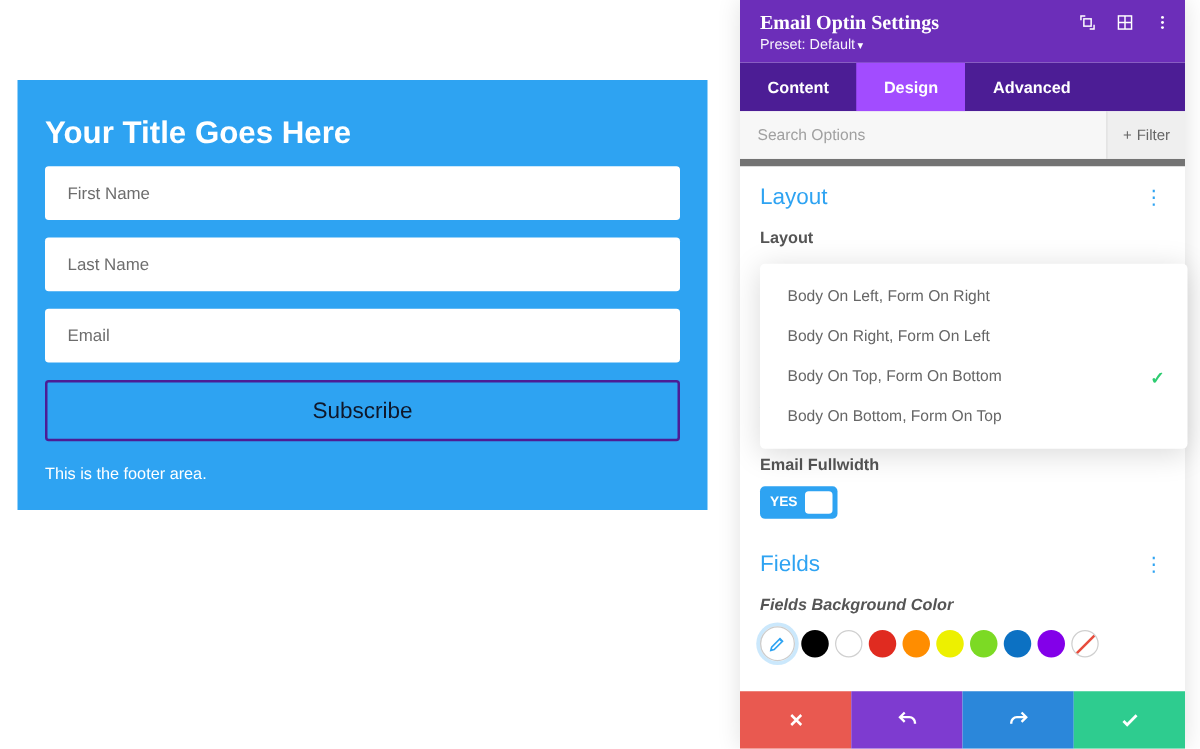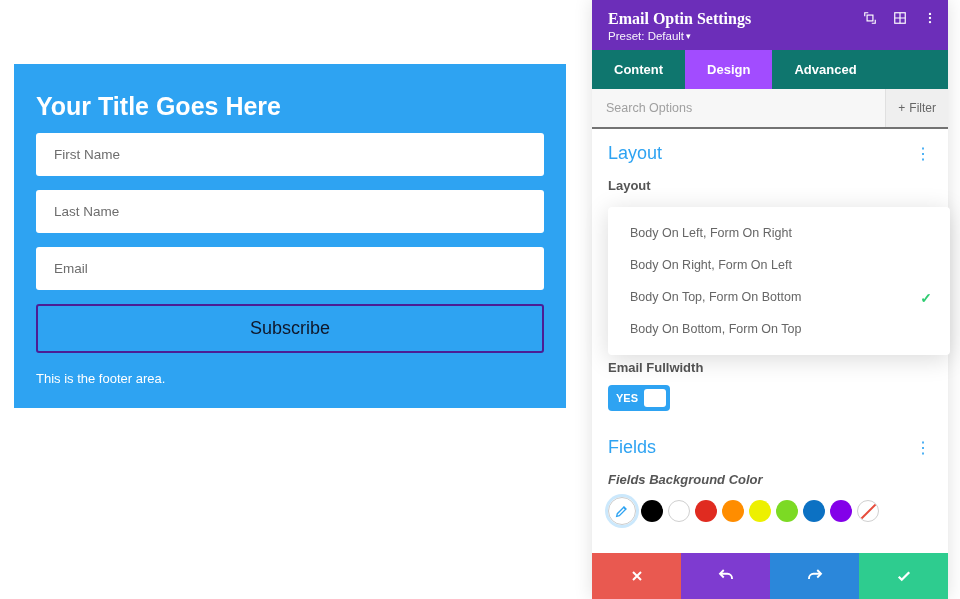--- a/index.html
+++ b/index.html
@@ -15,25 +15,25 @@
     .optin-footer { font-size: 13px; }
 
     .panel { position: absolute; right: 12px; top: 0; width: 356px; height: 599px; background: #fff; box-shadow: 0 0 18px rgba(0,0,0,0.12); display: flex; flex-direction: column; }
     .panel-header { background: #6c2eb9; color: #fff; padding: 10px 16px 8px 16px; position: relative; }
     .panel-title { font-size: 16px; font-weight: 600; margin-bottom: 2px; font-family: Liberation Serif, serif; }
     .panel-preset { font-size: 11.5px; opacity: 0.95; }
     .panel-preset-caret { font-size: 9px; margin-left: 2px; }
     .panel-header-icons { position: absolute; top: 10px; right: 10px; display: flex; gap: 14px; }
     .hdr-icon { width: 16px; height: 16px; display:flex; align-items:center; justify-content:center; cursor:pointer; }
 
-    .tabs { background: #0f766e; display: flex; }
+    .tabs { background: #4c1d95; display: flex; }
     .tab { flex: 0 0 auto; color: #fff; font-size: 13px; font-weight: 600; padding: 12px 22px; cursor: pointer; }
     .tab.active { background: #a24cff; }
 
-    .search-row { display: flex; align-items: stretch; border-bottom: 2px solid #737373; }
+    .search-row { display: flex; align-items: stretch; border-bottom: 6px solid #737373; }
     .search-input { flex: 1; border: none; padding: 12px 14px; font-size: 12.5px; color: #888; background: #f7f7f7; }
     .search-input::placeholder { color: #a0a0a0; }
     .filter-btn { background: #efefef; border: none; border-left: 1px solid #e0e0e0; font-size: 12px; color: #666; padding: 0 12px; cursor: pointer; display:flex; align-items:center; gap:4px; }
 
     .panel-body { flex: 1; padding: 14px 16px 0 16px; overflow: visible; position: relative; }
     .section-header { display:flex; justify-content:space-between; align-items:center; margin-bottom: 14px; }
     .section-title { color: #2ea3f2; font-size: 18px; font-weight: 400; }
     .section-menu { color: #2ea3f2; cursor: pointer; font-size: 16px; letter-spacing: 1px; }
     .opt-label { color: #555; font-size: 13px; font-weight: 600; margin-bottom: 10px; }
 

